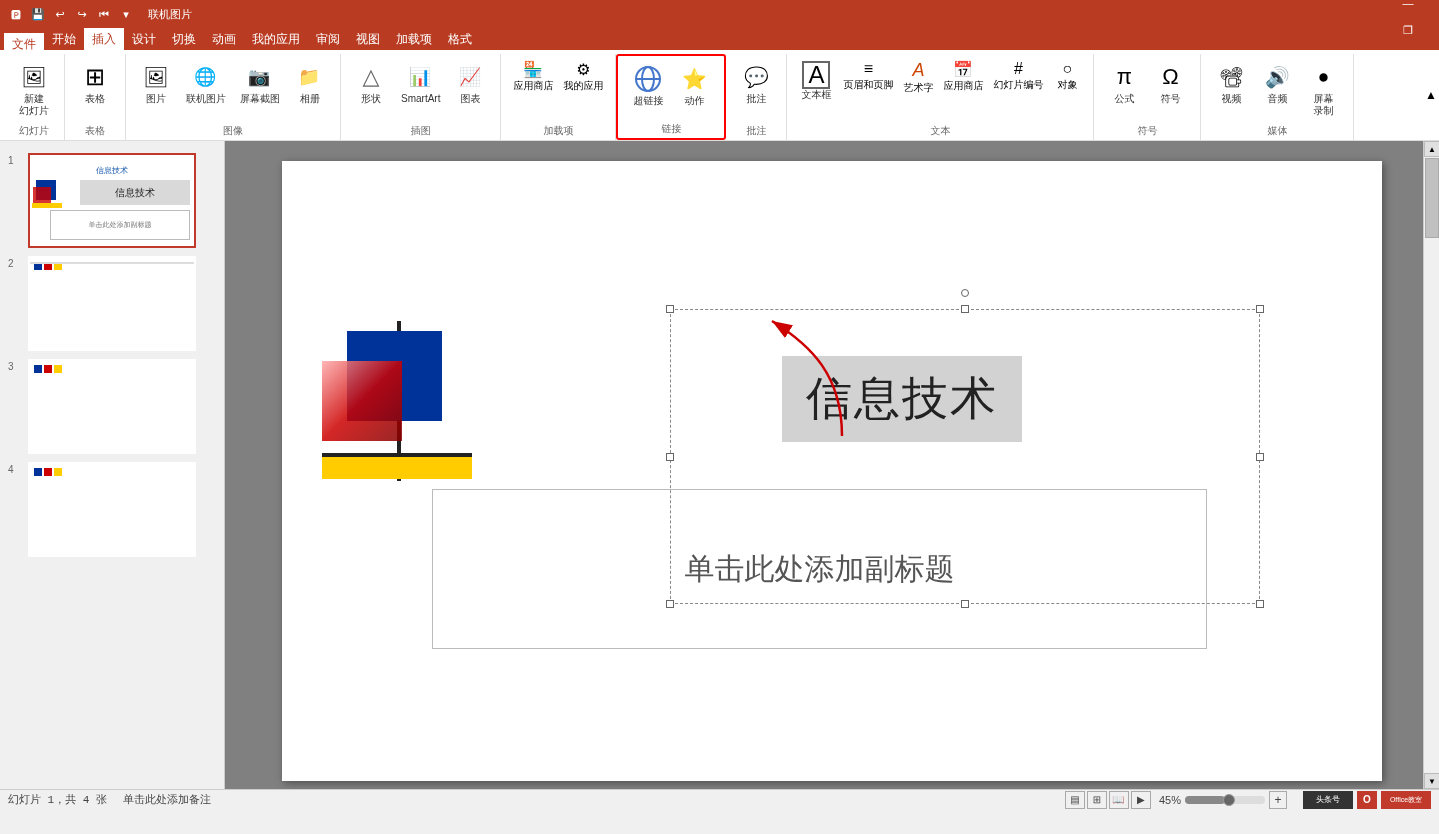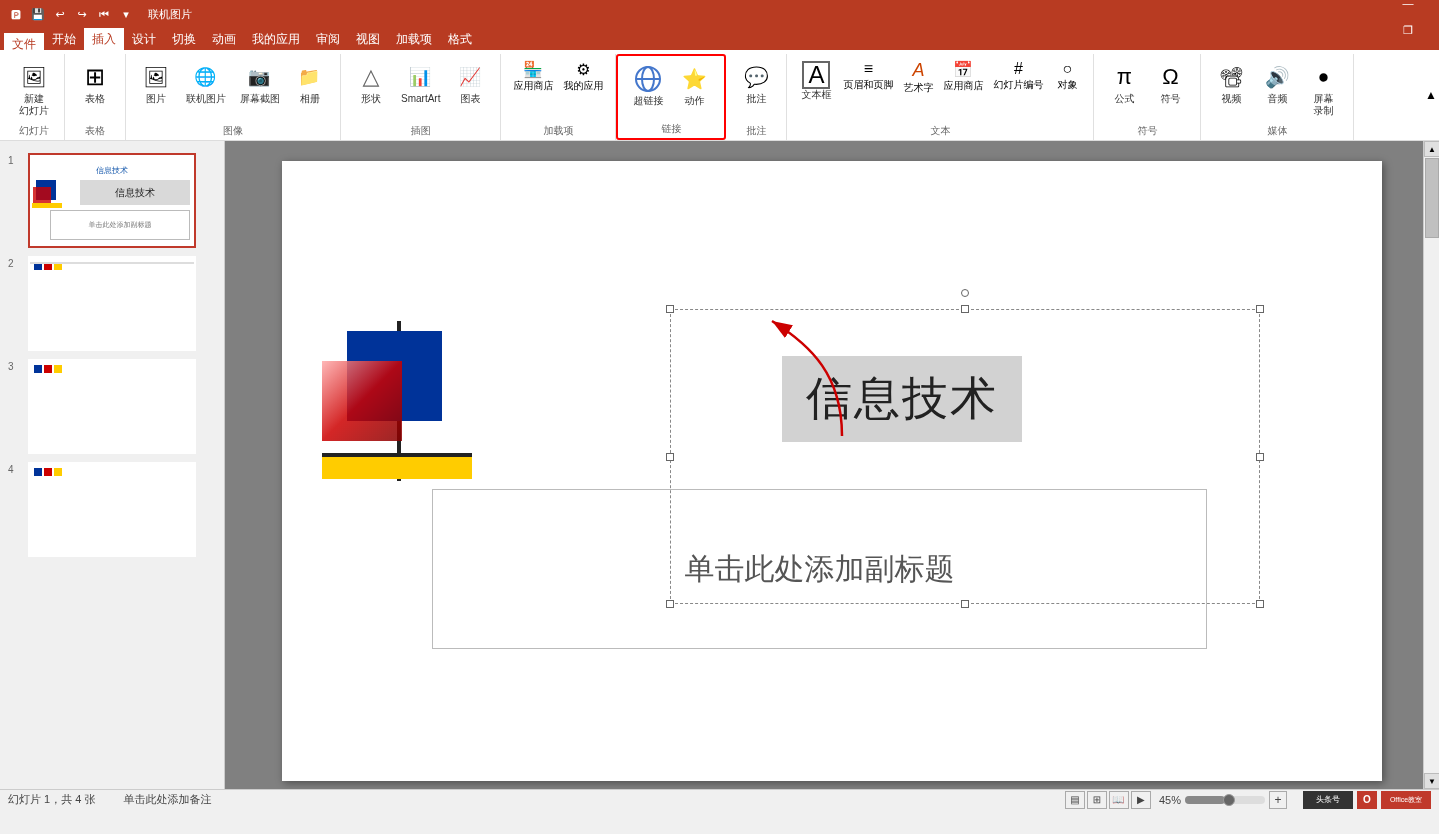--- a/index.html
+++ b/index.html
@@ -542,21 +542,21 @@
       <div style="flex:1;background:#f0f0f0;position:relative;">
         <div style="width:14px;height:80px;background:#c0c0c0;margin:1px;border:1px solid #aaa;"></div>
       </div>
       <div style="width:16px;height:16px;background:#e0e0e0;border:1px solid #bbb;display:flex;align-items:center;justify-content:center;font-size:8px;cursor:pointer;">▼</div>
     </div>
   </div>
 
 </div>
 
 <div class="status-bar">
-  <div style="display:flex;align-items:flex-end;gap:28px;">
+  <div style="display:flex;align-items:flex-end;gap:16px;font-family:Liberation Mono, monospace;">
     <span>幻灯片 1，共 4 张</span>
     <span>单击此处添加备注</span>
   </div>
   <div class="status-right">
 
     <div style="display:flex;gap:2px;align-items:center;">
       <div style="width:20px;height:18px;border:1px solid #aaa;display:flex;align-items:center;justify-content:center;font-size:10px;cursor:pointer;">▤</div>
       <div style="width:20px;height:18px;border:1px solid #aaa;display:flex;align-items:center;justify-content:center;font-size:10px;cursor:pointer;">⊞</div>
       <div style="width:20px;height:18px;border:1px solid #aaa;display:flex;align-items:center;justify-content:center;font-size:10px;cursor:pointer;">📖</div>
       <div style="width:20px;height:18px;border:1px solid #aaa;display:flex;align-items:center;justify-content:center;font-size:10px;cursor:pointer;">▶</div>

